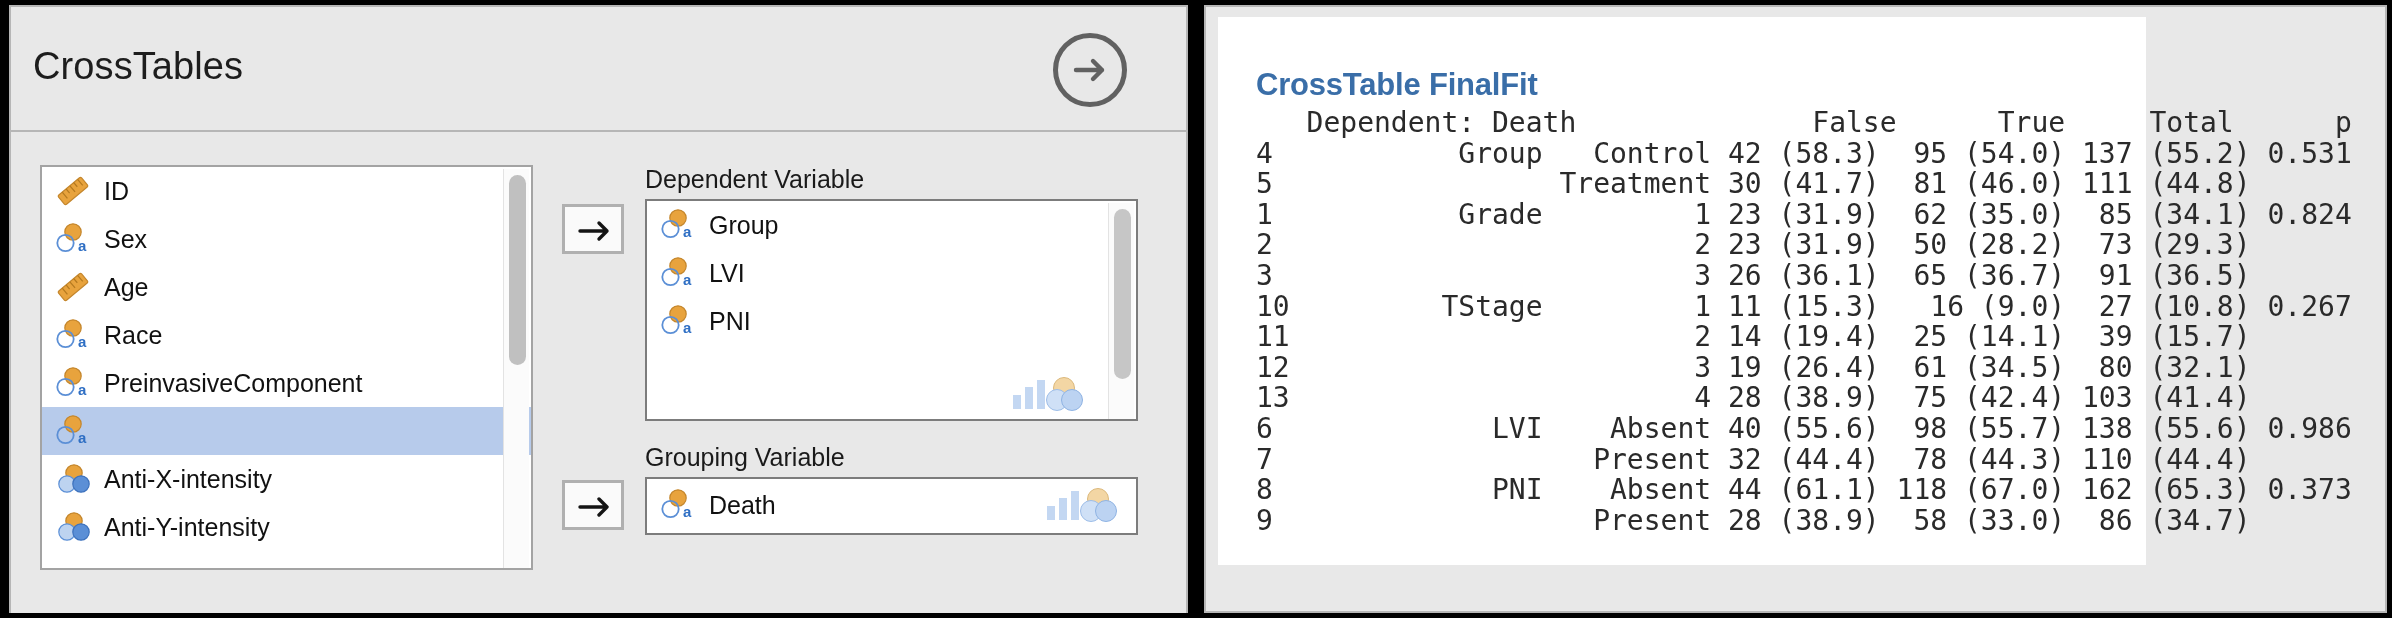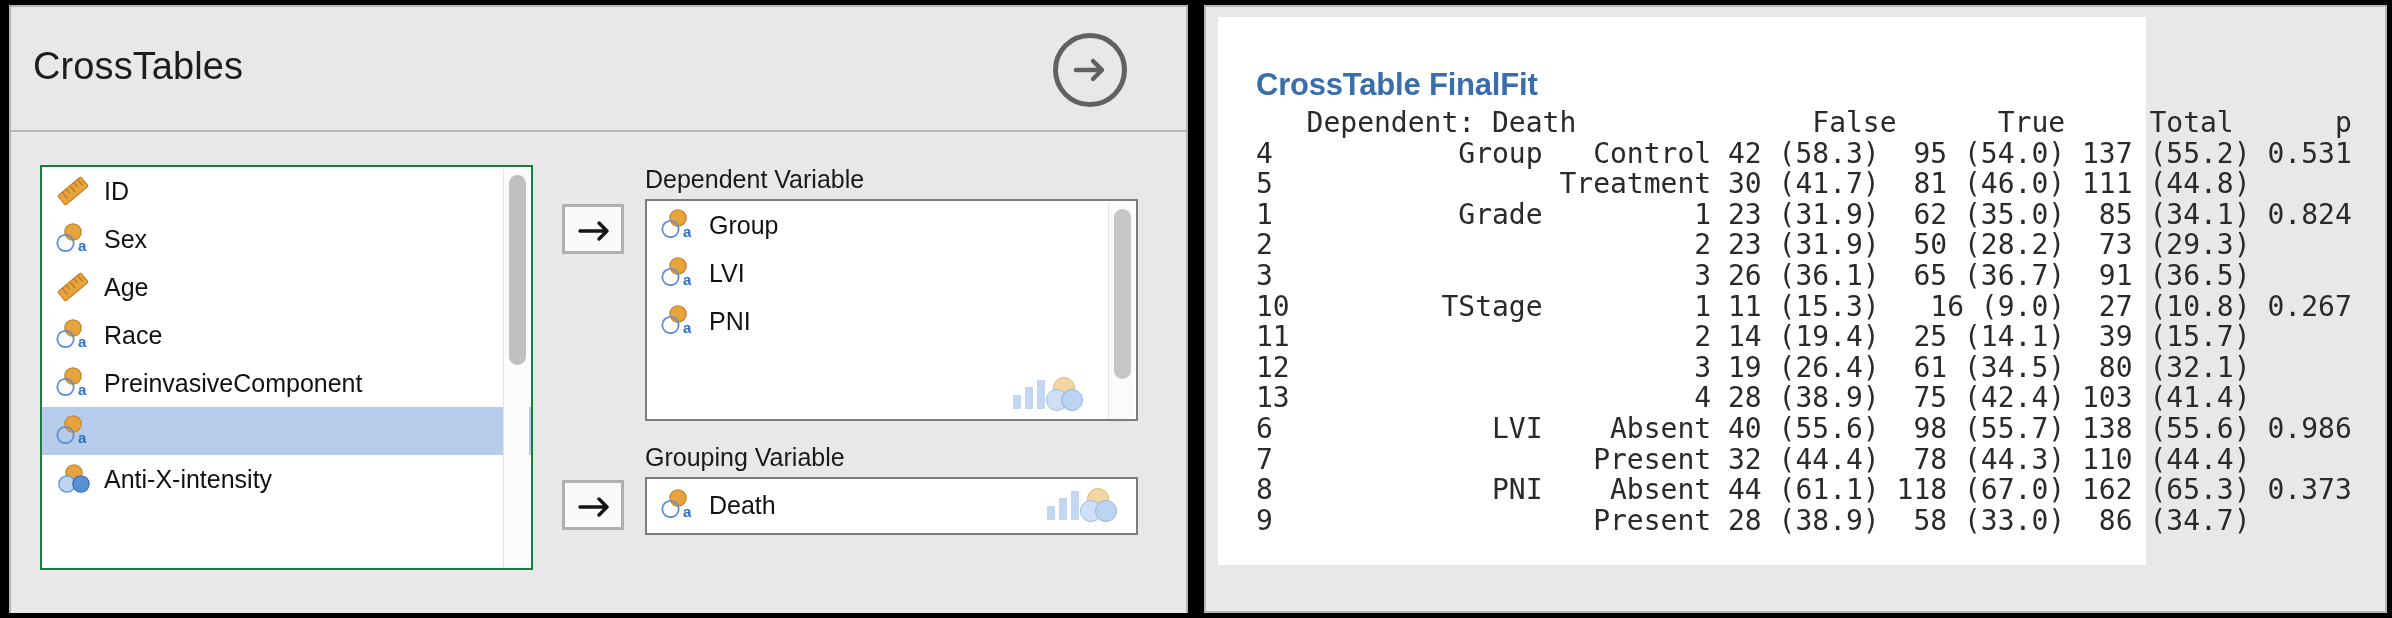--- a/index.html
+++ b/index.html
@@ -33,21 +33,21 @@
     position:absolute;left:1042px;top:26px;width:74px;height:74px;
     border:5px solid #616161;border-radius:50%;
     box-sizing:border-box;background:transparent;cursor:pointer;
   }
   .run-btn svg{position:absolute;left:11px;top:11px;}
 
   
   .src-box{
     position:absolute;left:29px;top:158px;width:493px;height:405px;
     background:#ffffff;
-    border:2px solid #15803d;
+    border:2px solid #a3a3a3;
     box-sizing:border-box;overflow:hidden;
   }
   .var-row{
     position:relative;height:48px;display:flex;align-items:center;
     padding-left:14px;box-sizing:border-box;cursor:pointer;
   }
   .var-row.selected{background:#b7cbeb;}
   .var-label{font-size:25px;color:#111;margin-left:12px;white-space:nowrap;}
   .src-scroll-track{
     position:absolute;right:2px;top:2px;width:26px;height:401px;
@@ -205,20 +205,30 @@
           </div>
           <div class="var-row">
             <span style="display: inline-flex;">
               <svg width="36" height="34" viewBox="0 0 36 34">
                 <circle cx="18" cy="11" r="8.2" fill="#e8a33d" stroke="#c4862c" stroke-width="1.2"></circle>
                 <circle cx="11" cy="22" r="8.2" fill="#bdd3f0" stroke="#5b8fd6" stroke-width="1.2"></circle>
                 <circle cx="25" cy="22" r="8.2" fill="#5b8fd6" stroke="#3d72bd" stroke-width="1.2"></circle>
               </svg>
             </span>
             <span class="var-label">Anti-X-intensity</span>
+          </div>
+          <div class="var-row">
+            <span style="display: inline-flex;">
+              <svg width="36" height="34" viewBox="0 0 36 34">
+                <circle cx="18" cy="11" r="8.2" fill="#e8a33d" stroke="#c4862c" stroke-width="1.2"></circle>
+                <circle cx="11" cy="22" r="8.2" fill="#bdd3f0" stroke="#5b8fd6" stroke-width="1.2"></circle>
+                <circle cx="25" cy="22" r="8.2" fill="#5b8fd6" stroke="#3d72bd" stroke-width="1.2"></circle>
+              </svg>
+            </span>
+            <span class="var-label">Anti-Y-intensity</span>
           </div>
         </div>
       <div class="src-scroll-track">
         <div class="src-scroll-thumb"></div>
       </div>
     </div>
 
     <div class="xfer-btn" id="xfer-dep">
       <svg width="36" height="28" viewBox="0 0 36 28">
         <path d="M3 14 H30 M22 6 L30 14 L22 22" fill="none" stroke="#141414" stroke-width="3.4" stroke-linecap="round" stroke-linejoin="round"></path>

